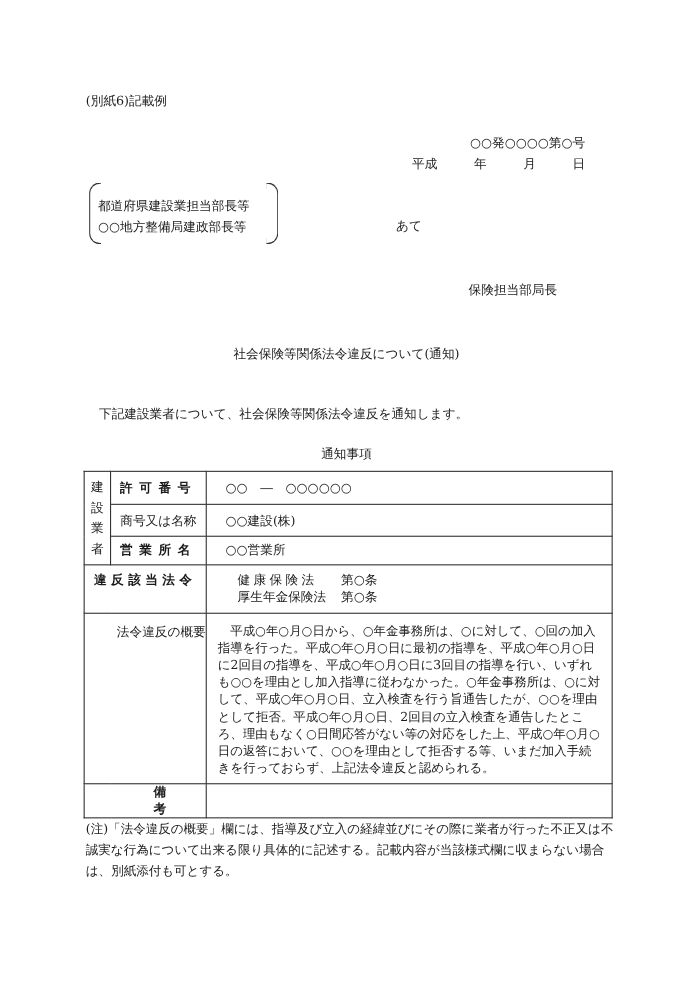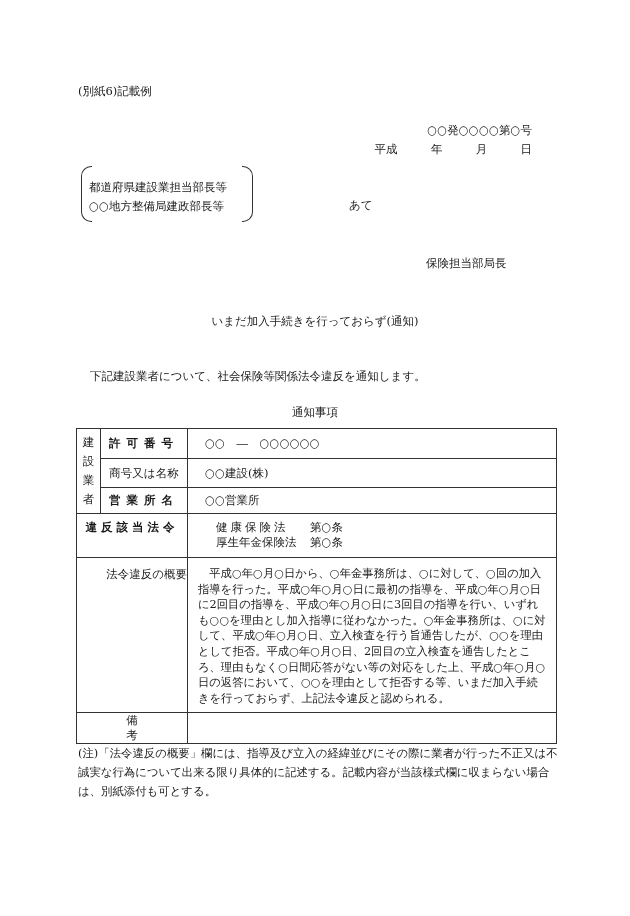--- a/index.html
+++ b/index.html
@@ -16,21 +16,21 @@
   .recipient-box {
     position: absolute; left: 81px; top: 166px; width: 172px; height: 54px;
   }
   .paren-l, .paren-r {
     position: absolute; top: 0; width: 10px; height: 54px;
     border: 1.2px solid #333;
   }
   .paren-l { left: 0; border-right: none; border-radius: 10px 0 0 10px; }
   .paren-r { right: 0; border-left: none; border-radius: 0 10px 10px 0; }
   .recipient-lines { position: absolute; left: 8px; top: 12px; line-height: 19px; }
-  .addressee-suffix { left: 349px; top: 198px; }
+  .addressee-suffix { left: 360px; top: 198px; }
   .sender { left: 426px; top: 256px; }
   .title { left: 0; width: 630px; text-align: center; top: 314px; }
   .intro { left: 90px; top: 369px; }
   .table-title { left: 0; width: 630px; text-align: center; top: 405px; }
 
   table.notice {
     position: absolute; left: 76px; top: 428px; width: 481px;
     border-collapse: collapse; table-layout: fixed;
   }
   table.notice td {
@@ -45,21 +45,21 @@
   .label-cell { text-align: center; margin-left: 20px; }
   .val-cell { padding-left: 17px !important; }
   .law-cell { vertical-align: top !important; padding-top: 6px !important; }
   .law-row { display: flex; line-height: 15px; padding-left: 28px; }
   .law-name { width: 94px; }
   .summary-label { vertical-align: top !important; padding-top: 9px !important; text-align: right; }
   .summary-text {
     padding: 8px 8px 6px 10px !important; line-height: 15.6px; font-size: 11.3px;
     text-indent: 1em; white-space: normal; word-break: break-all;
   }
-  .biko-label { text-align: center; letter-spacing: 36px; padding-left: 36px !important; }
+  .biko-label { text-align: right; letter-spacing: 36px; padding-left: 36px !important; font-weight: bold; }
   .note {
     left: 78px; top: 744px; width: 484px; white-space: normal;
     line-height: 19px; font-size: 11.4px; word-break: break-all;
   }
 </style>
 </head>
 <body>
 
 <div class="abs header-label">(別紙6)記載例</div>
 
@@ -81,21 +81,21 @@
   <div class="recipient-lines">
     <div>都道府県建設業担当部長等</div>
     <div>○○地方整備局建政部長等</div>
   </div>
 </div>
 
 <div class="abs addressee-suffix">あて</div>
 
 <div class="abs sender">保険担当部局長</div>
 
-<div class="abs title">いまだ加入手続きを行っておらず(通知)</div>
+<div class="abs title">社会保険等関係法令違反について(通知)</div>
 
 <div class="abs intro">下記建設業者について、社会保険等関係法令違反を通知します。</div>
 
 <div class="abs table-title">通知事項</div>
 
 <table class="notice">
   <colgroup>
     <col class="col-a">
       <col class="col-b">
       <col>

